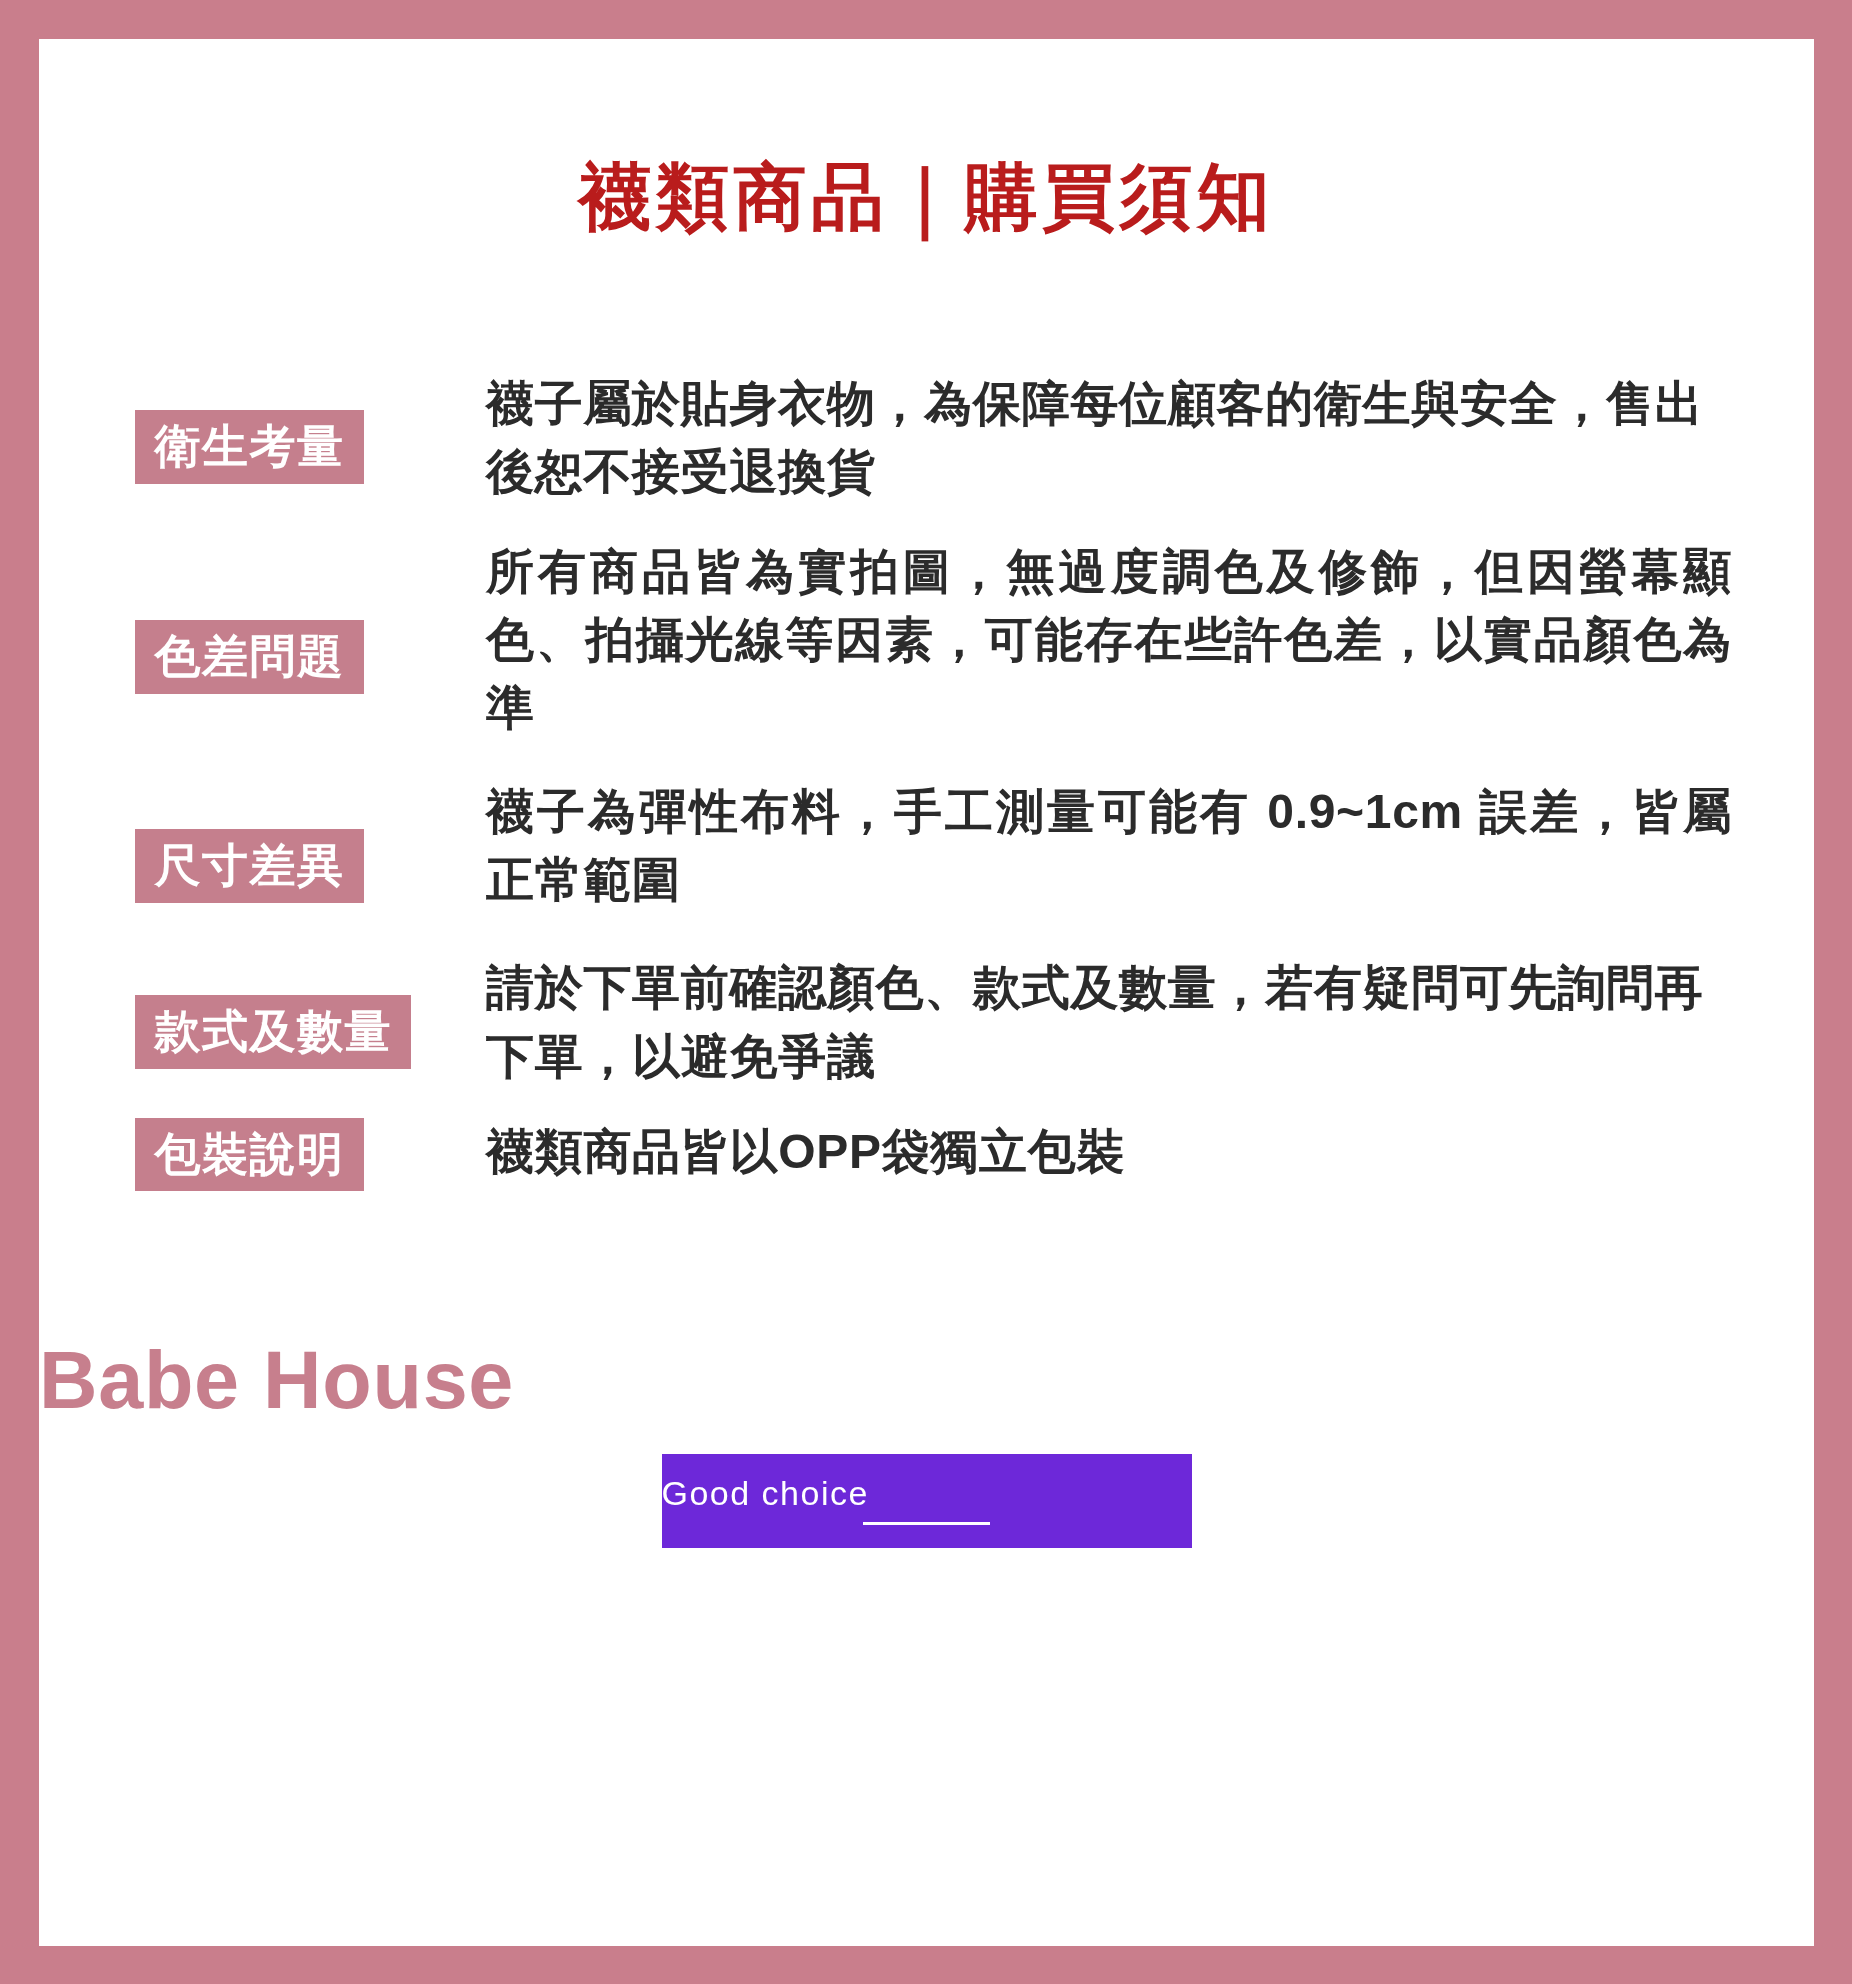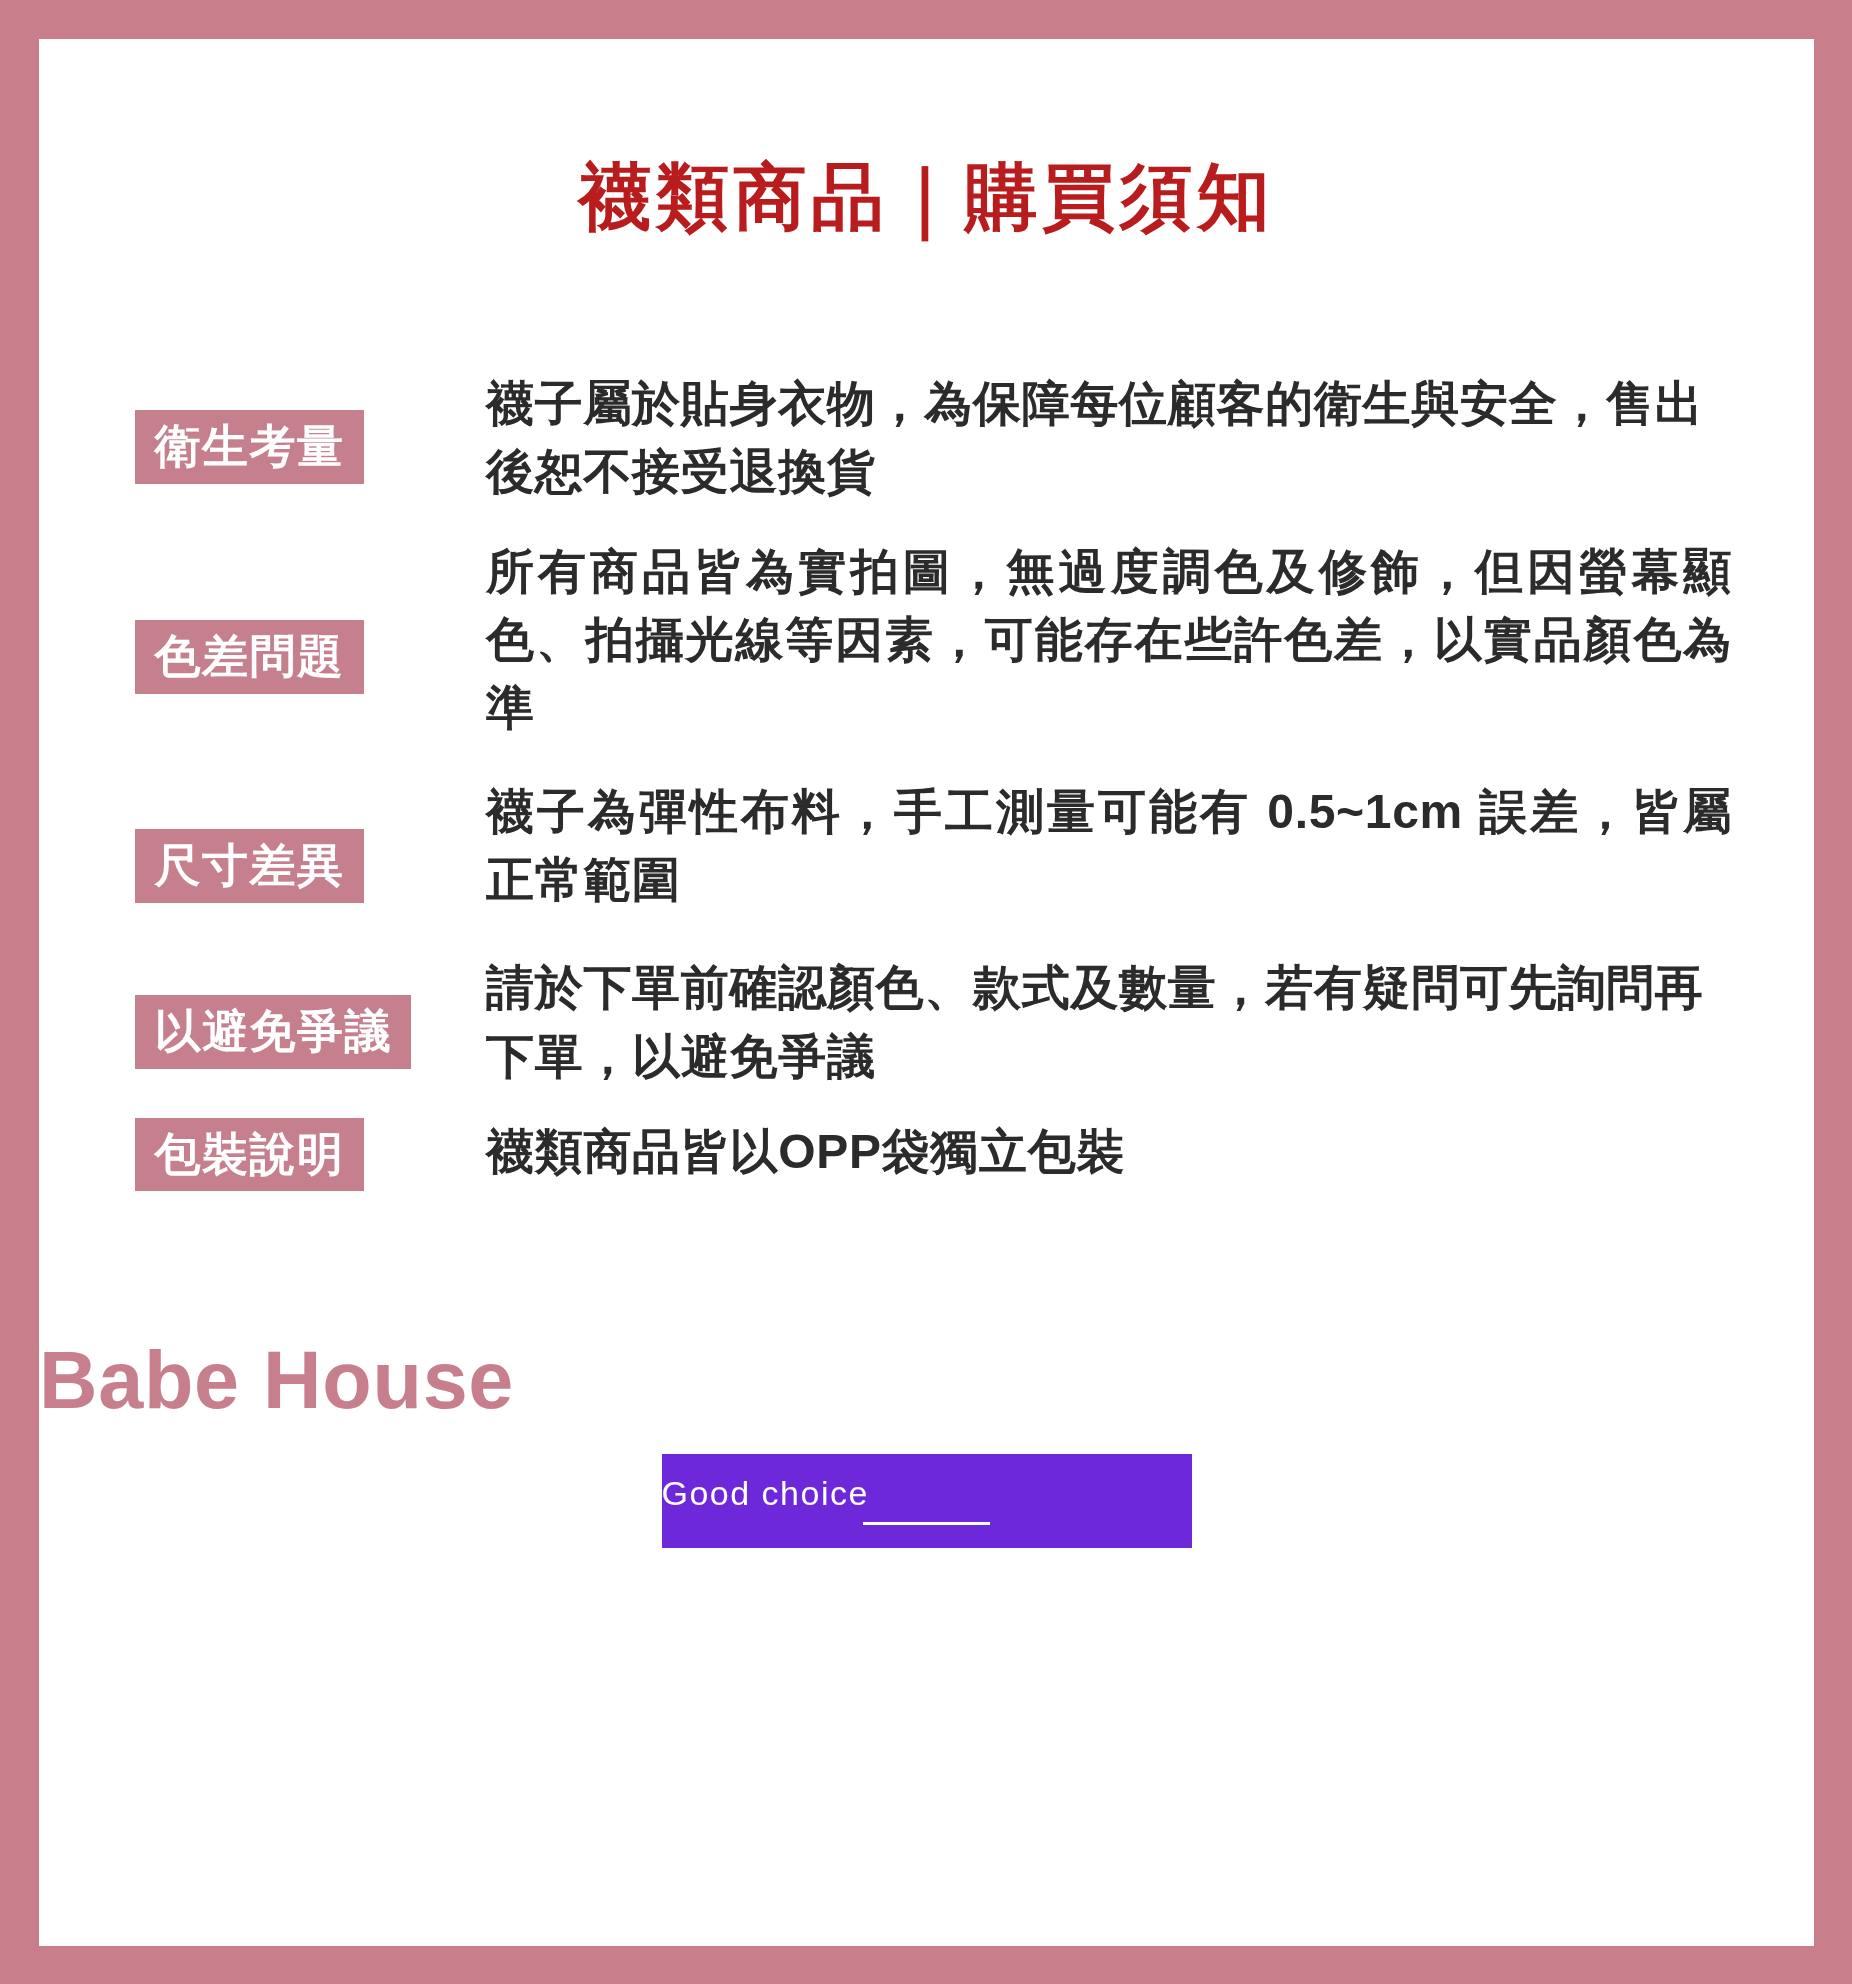--- a/index.html
+++ b/index.html
@@ -142,26 +142,26 @@
         <div class="tag-cell">
           <span class="tag">色差問題</span>
         </div>
         <div class="desc justify">所有商品皆為實拍圖，無過度調色及修飾，但因螢幕顯色、拍攝光線等因素，可能存在些許色差，以實品顏色為準</div>
       </div>
 
       <div class="row row-size">
         <div class="tag-cell">
           <span class="tag">尺寸差異</span>
         </div>
-        <div class="desc justify">襪子為彈性布料，手工測量可能有 0.5~1cm 誤差，皆屬正常範圍</div>
+        <div class="desc justify">襪子為彈性布料，手工測量可能有 0.9~1cm 誤差，皆屬正常範圍</div>
       </div>
 
       <div class="row row-order">
         <div class="tag-cell">
-          <span class="tag">以避免爭議</span>
+          <span class="tag">款式及數量</span>
         </div>
         <div class="desc">請於下單前確認顏色、款式及數量，若有疑問可先詢問再下單，以避免爭議</div>
       </div>
 
       <div class="row row-pack">
         <div class="tag-cell">
           <span class="tag">包裝說明</span>
         </div>
         <div class="desc">襪類商品皆以OPP袋獨立包裝</div>
       </div>

